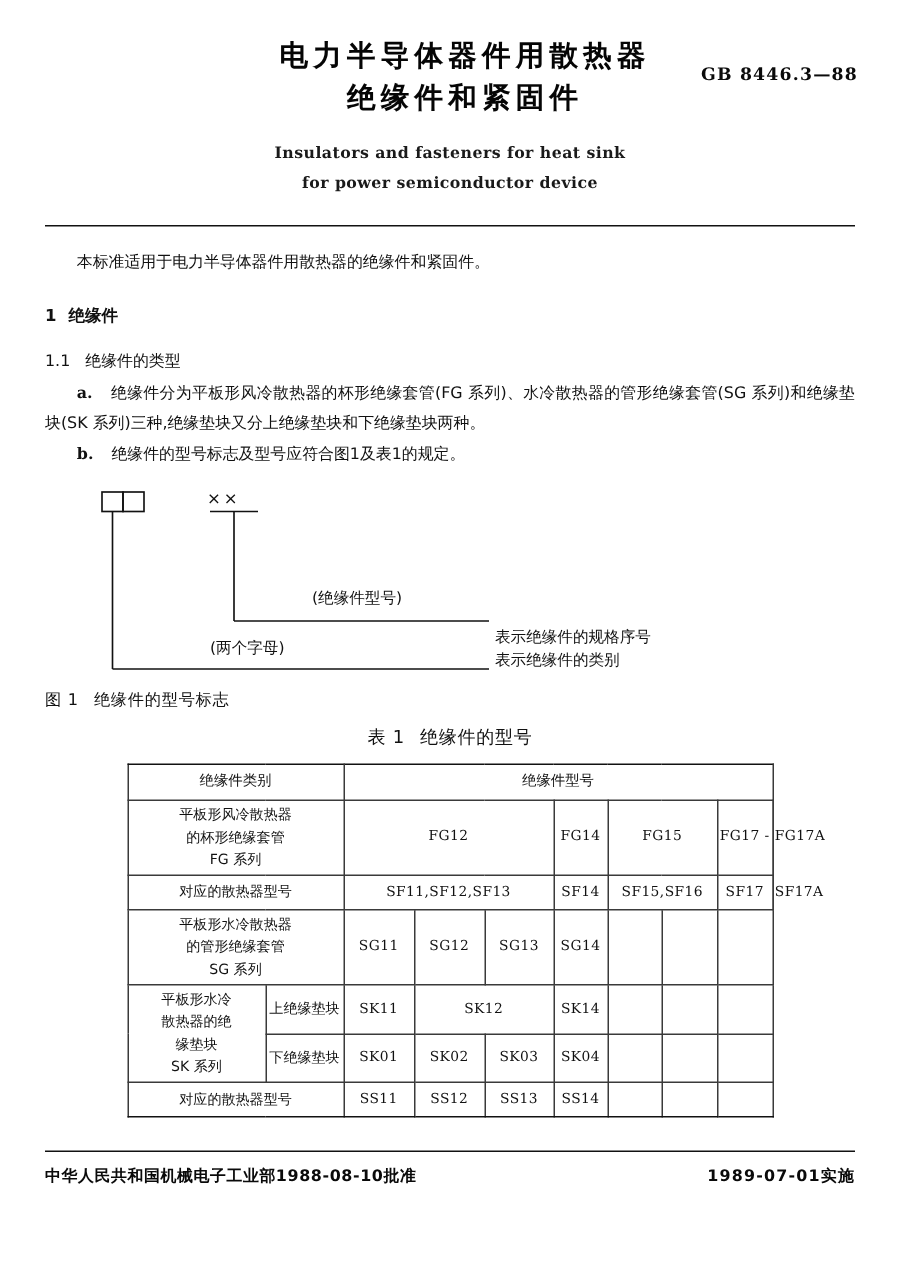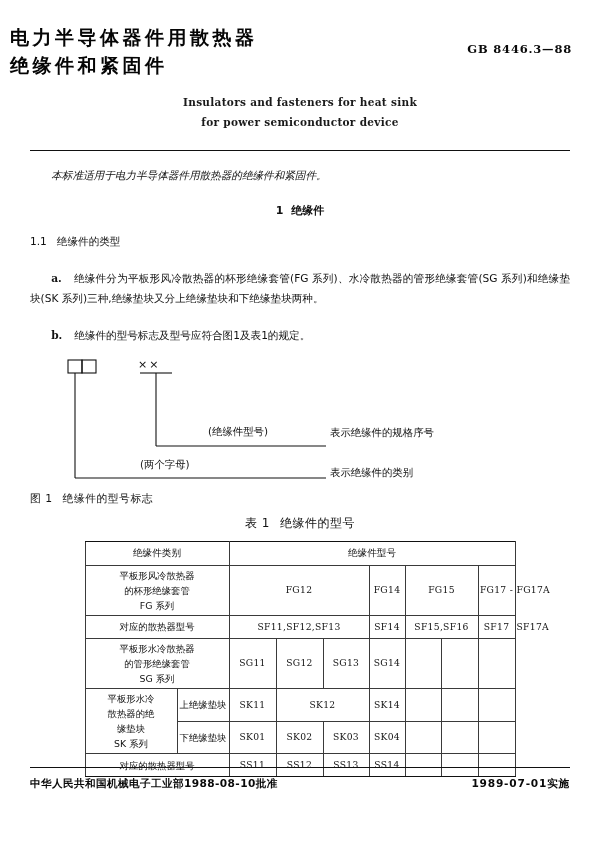--- a/index.html
+++ b/index.html
@@ -30,26 +30,26 @@
     letter-spacing: 2.2px;
     margin-top: 58px;
     color: #111;
   }
 
   .title-block {
     position: relative;
     margin-top: 24px;
   }
   .doc-title {
-    text-align: left;
+    text-align: center;
     font-size: 19px;
     font-weight: bold;
     letter-spacing: 3.5px;
     line-height: 1.45;
-    padding-left: 10px;
+    padding-left: 20px;
     color: #050505;
   }
   .std-number {
     position: absolute;
     right: 28px;
     top: 18px;
     font-size: 11.5px;
     font-weight: bold;
     font-family: "DejaVu Serif", "Liberation Serif", serif;
     letter-spacing: 0.8px;
@@ -77,35 +77,34 @@
   .body-wrap {
     margin: 0 30px;
     font-size: 10.6px;
     line-height: 1.95;
     color: #111;
   }
   .para {
     margin-top: 14px;
     text-align: justify;
   }
-  .indent2 { text-indent: 2em; font-style: italic; }
+  .indent2 { text-indent: 2em; }
   .sec-head {
     margin-top: 14px;
     font-weight: bold;
     font-size: 11px;
-    text-align: center;
   }
   .sec-head .num { margin-right: 8px; }
   .subsec {
     margin-top: 10px;
     font-size: 10.6px;
   }
   .subsec .num { margin-right: 10px; }
   .item {
-    margin-top: 16px;
+    margin-top: 0;
     text-indent: 2em;
     text-align: justify;
   }
   .item .lbl {
     font-weight: bold;
     font-family: "DejaVu Serif", "Liberation Serif", serif;
     margin-right: 12px;
   }
 
   
@@ -247,21 +246,21 @@
         <line x1="126" y1="15" x2="126" y2="88" stroke="#111" stroke-width="1.1"></line>
         <line x1="126" y1="88" x2="296" y2="88" stroke="#111" stroke-width="1.1"></line>
 
         <line x1="45" y1="15" x2="45" y2="120" stroke="#111" stroke-width="1.1"></line>
         <line x1="45" y1="120" x2="296" y2="120" stroke="#111" stroke-width="1.1"></line>
       </svg>
 
       <span class="fig-label" style="left:108px; top:-4px; font-size:11px; letter-spacing:2px;">××</span>
 
       <span class="fig-label" style="left:178px; top:63px;">(绝缘件型号)</span>
-      <span class="fig-label" style="left:300px; top:64px;">表示绝缘件的规格序号</span>
+      <span class="fig-label" style="left:300px; top:89px;">表示绝缘件的规格序号</span>
 
       <span class="fig-label" style="left:110px; top:96px;">(两个字母)</span>
       <span class="fig-label" style="left:300px; top:104px;">表示绝缘件的类别</span>
     </div>
 
     <div class="fig-caption">
       <span class="cnum">图 1</span><span>绝缘件的型号标志</span>
     </div>
 
     <div class="tbl-caption">

